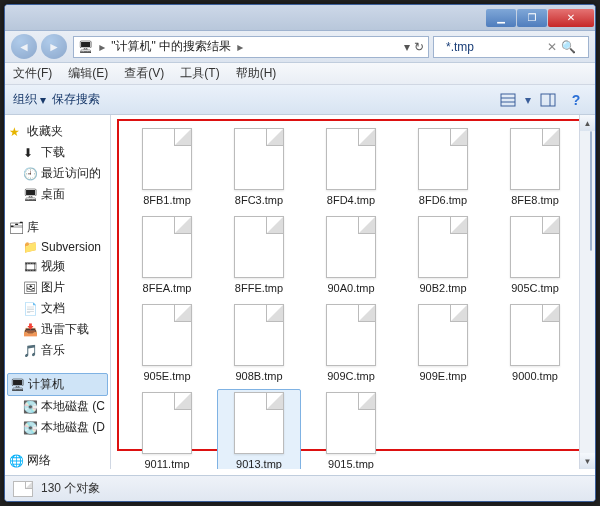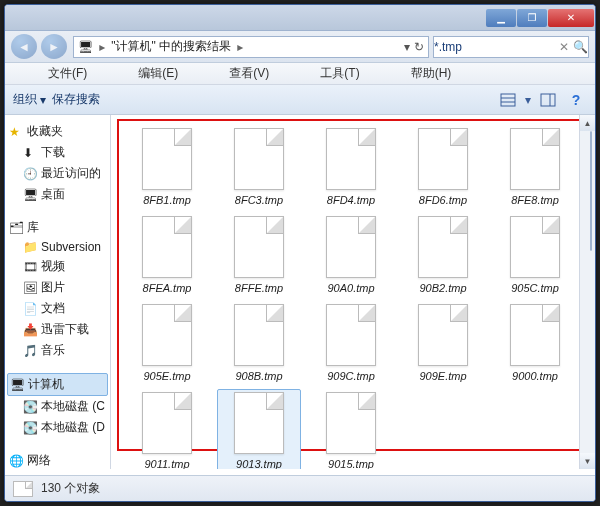--- a/index.html
+++ b/index.html
@@ -12,45 +12,45 @@
 .sysbtn.min, .sysbtn.max { background: linear-gradient(#7fa7d8, #4f7dbd); }
 .sysbtn.close { width: 46px; background: linear-gradient(#e57373, #c62828); }
 
 
 .navrow { height: 32px; background: linear-gradient(#e9eef5, #dce4ef); display: flex; align-items: center; padding: 0 6px; gap: 4px; border-bottom: 1px solid #c0cddd; }
 .navcirc { width: 26px; height: 25px; border-radius: 50%; background: radial-gradient(circle at 35% 30%, #6ea5e0, #2b5ea1); display: flex; align-items: center; justify-content: center; color: #fff; font-size: 12px; }
 .navcirc.disabled { opacity: 0.45; }
 .crumb { margin-left: 2px; height: 22px; flex: 1; background: #fff; border: 1px solid #9fb3cf; display: flex; align-items: center; padding: 0 4px; gap: 4px; color: #222; }
 .crumb .arr { color: #666; padding: 0 2px; }
 .crumb-right { display:flex; align-items:center; gap:4px; color:#555; margin-left:auto;}
-.searchbox { width: 156px; height: 22px; background: #fff; border: 1px solid #9fb3cf; display: flex; align-items: center; padding: 0 0; color: #225; gap:4px;}
+.searchbox { width: 156px; height: 22px; background: #fff; border: 1px solid #9fb3cf; display: flex; align-items: center; padding: 0 12px; color: #225; gap:4px;}
 .searchbox input { border: none; outline: none; width: 100%; font-size: 12px; background: transparent; color:#1a3e78;}
 
 
 .menubar { height: 22px; background: linear-gradient(#f6f8fb, #e9eef5); display: flex; align-items: center; padding: 0 8px; gap: 16px; border-bottom: 1px solid #d0d7e3; color:#333; }
-.menubar span { cursor: default; margin-left: 35px; }
+.menubar span { cursor: default; }
 
 
 .toolbar { height: 30px; background: linear-gradient(#eaf1fa, #d8e4f2); display: flex; align-items: center; padding: 0 8px; gap: 6px; border-bottom: 1px solid #c0cddd; color:#193a6b;justify-content:center; }
 .toolbar .dd { display:flex; align-items:center; gap:3px; cursor:pointer;}
 .spacer { flex: 1; }
 .toolicon { width: 22px; height: 22px; display: flex; align-items: center; justify-content: center; cursor:pointer; color:#3a5e9a;}
 
 
 .body { flex: 1; display: flex; overflow: hidden; }
 .sidebar { width: 106px; background: #fff; border-right: 1px solid #d0d7e3; padding: 6px 2px; overflow:hidden;}
 .sbgroup { margin-bottom: 12px; }
 .sbhead { display:flex; align-items:center; gap:4px; padding: 2px 2px; font-size: 12px; color:#222;}
 .sbitem { display:flex; align-items:center; gap:4px; padding: 2px 2px 2px 16px; color:#222; white-space:nowrap; overflow:hidden; cursor:pointer;}
 .sbitem.sel { background:#cfe4f7; border:1px solid #7fb2e3; border-radius:2px; padding-left:15px;}
 .ficon { width:14px; height:14px; display:inline-block;}
 
 .content { flex: 1; position: relative; background: #fff; overflow: hidden;}
 .redbox { position: absolute; top: 4px; left: 6px; right: 10px; bottom: 18px; border: 2px solid #d11; }
-.grid { position: absolute; top:10px; left:14px; right:18px; bottom:24px; display: grid; grid-template-columns: repeat(5, 1fr); grid-template-rows: repeat(4, 1fr); gap: 4px 8px; font-style: italic; }
+.grid { position: absolute; top:10px; left:14px; right:18px; bottom:24px; display: grid; grid-template-columns: repeat(5, 1fr); grid-template-rows: repeat(4, 1fr); gap: 4px 8px; }
 .file { display:flex; flex-direction: column; align-items: center; justify-content:flex-start; padding:2px; border:1px solid transparent; border-radius:2px; cursor:pointer;}
 .file.sel { background: #e4f0fb; border-color:#7fb2e3;}
 .thumb { width: 50px; height: 62px; background: #fff; border: 1px solid #bbb; position: relative; box-shadow: 0 1px 2px rgba(0,0,0,0.1); margin-bottom:4px;}
 .thumb::after { content:""; position:absolute; top:0; right:0; width:16px; height:16px; background: linear-gradient(135deg, transparent 49%, #ddd 51%); border-left:1px solid #bbb; border-bottom:1px solid #bbb;}
 .fname { font-size: 11px; color:#222; text-align:center; white-space:nowrap;}
 
 
 .status { height: 26px; background: linear-gradient(#eef2f8,#e0e7f1); border-top:1px solid #c0cddd; display:flex; align-items:center; padding:0 8px; gap:8px; color:#333;margin-top:6px;}
 .statusthumb { width:20px; height:16px; background:#fff; border:1px solid #bbb; position:relative;}
 .statusthumb::after{content:""; position:absolute; top:0; right:0; width:6px; height:6px; background:linear-gradient(135deg,transparent 49%,#ddd 51%); border-left:1px solid #bbb; border-bottom:1px solid #bbb;}

